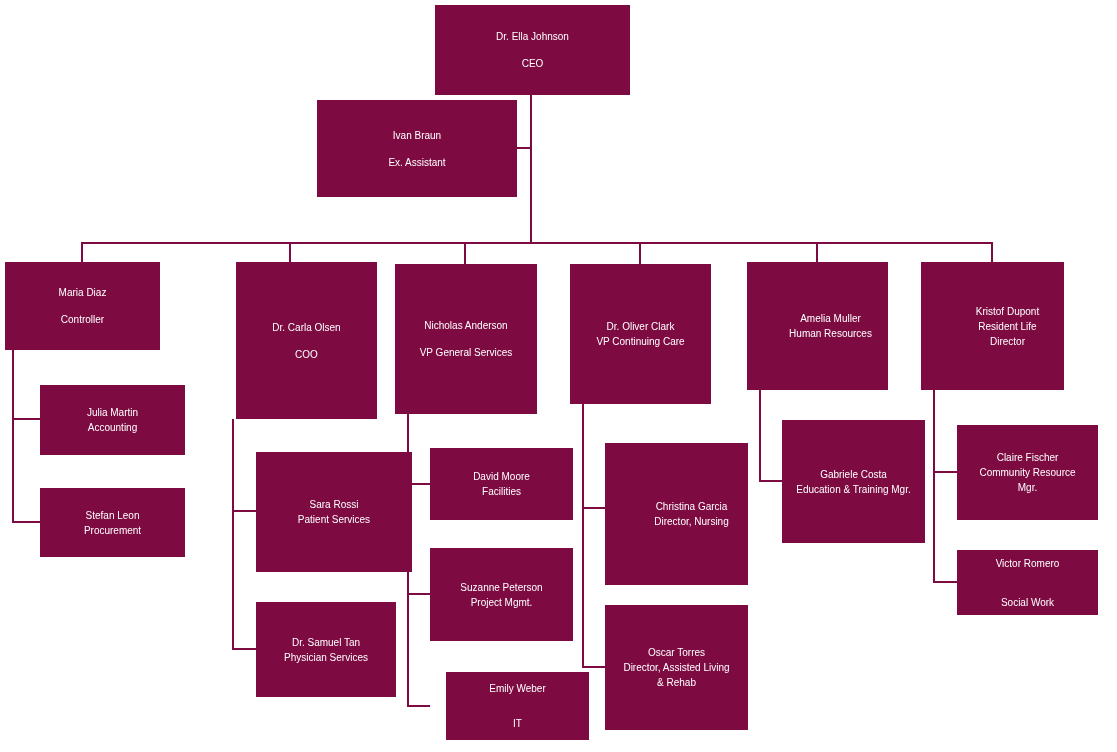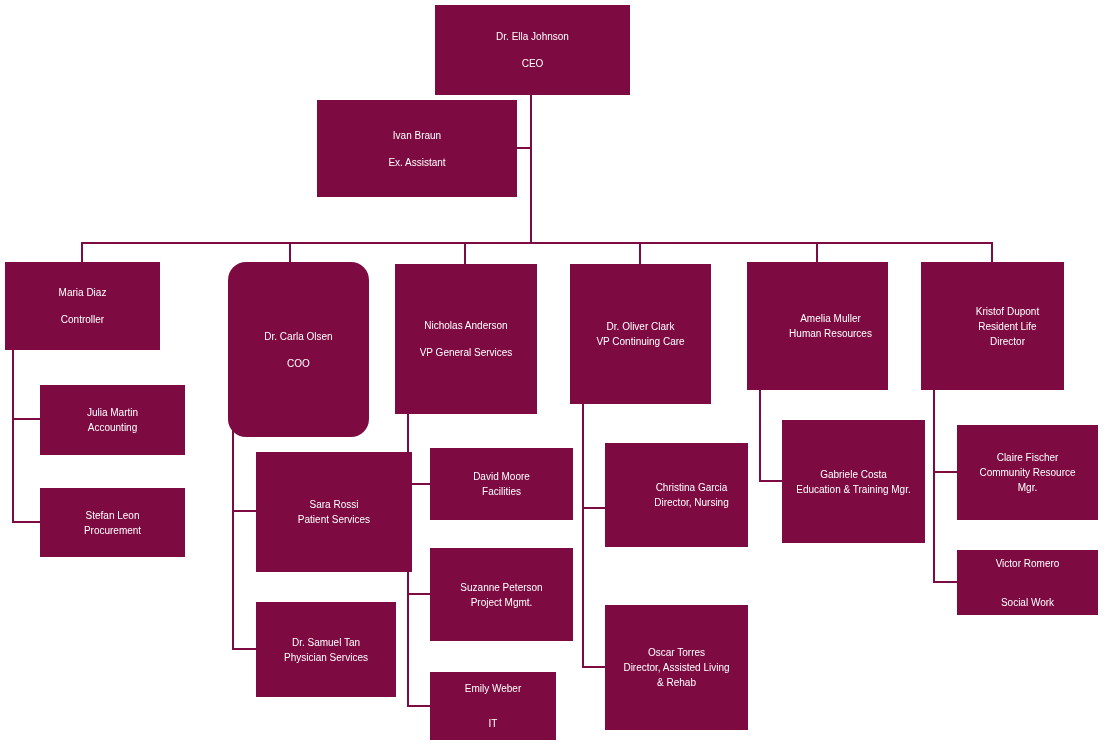--- a/index.html
+++ b/index.html
@@ -82,21 +82,21 @@
   <div class="node spaced" style="left:317px;top:100px;width:200px;height:97px;">
     <div class="nm">Ivan Braun</div>
     <div class="tt">Ex. Assistant</div>
   </div>
 
   <div class="node spaced" style="left:5px;top:262px;width:155px;height:88px;">
     <div class="nm">Maria Diaz</div>
     <div class="tt">Controller</div>
   </div>
 
-  <div class="node spaced" style="left:228px;top:262px;width:141px;height:175px;border-radius:18px;">
+  <div class="node spaced" style="left:236px;top:262px;width:141px;height:157px;">
     <div class="nm">Dr. Carla Olsen</div>
     <div class="tt">COO</div>
   </div>
 
   <div class="node spaced" style="left:395px;top:264px;width:142px;height:150px;">
     <div class="nm">Nicholas Anderson</div>
     <div class="tt">VP General Services</div>
   </div>
 
   <div class="node" style="left:570px;top:264px;width:141px;height:140px;">
@@ -133,26 +133,26 @@
   </div>
 
   <div class="node" style="left:430px;top:448px;width:143px;height:72px;">
     <div class="nm">David Moore</div>
     <div class="tt">Facilities</div>
   </div>
   <div class="node" style="left:430px;top:548px;width:143px;height:93px;">
     <div class="nm">Suzanne Peterson</div>
     <div class="tt">Project Mgmt.</div>
   </div>
-  <div class="node spaced" style="left:430px;top:672px;width:126px;height:68px;gap:8px;">
+  <div class="node spaced" style="left:446px;top:672px;width:143px;height:68px;gap:8px;">
     <div class="nm">Emily Weber</div>
     <div class="tt">IT</div>
   </div>
 
-  <div class="node" style="left:605px;top:443px;width:143px;height:104px;padding-left:44px;">
+  <div class="node" style="left:605px;top:443px;width:143px;height:142px;padding-left:44px;">
     <div class="nm">Christina Garcia</div>
     <div class="tt">Director, Nursing</div>
   </div>
   <div class="node" style="left:605px;top:605px;width:143px;height:125px;">
     <div class="nm">Oscar Torres</div>
     <div class="tt">Director, Assisted Living &amp; Rehab</div>
   </div>
 
   <div class="node" style="left:782px;top:420px;width:143px;height:123px;">
     <div class="nm">Gabriele Costa</div>

